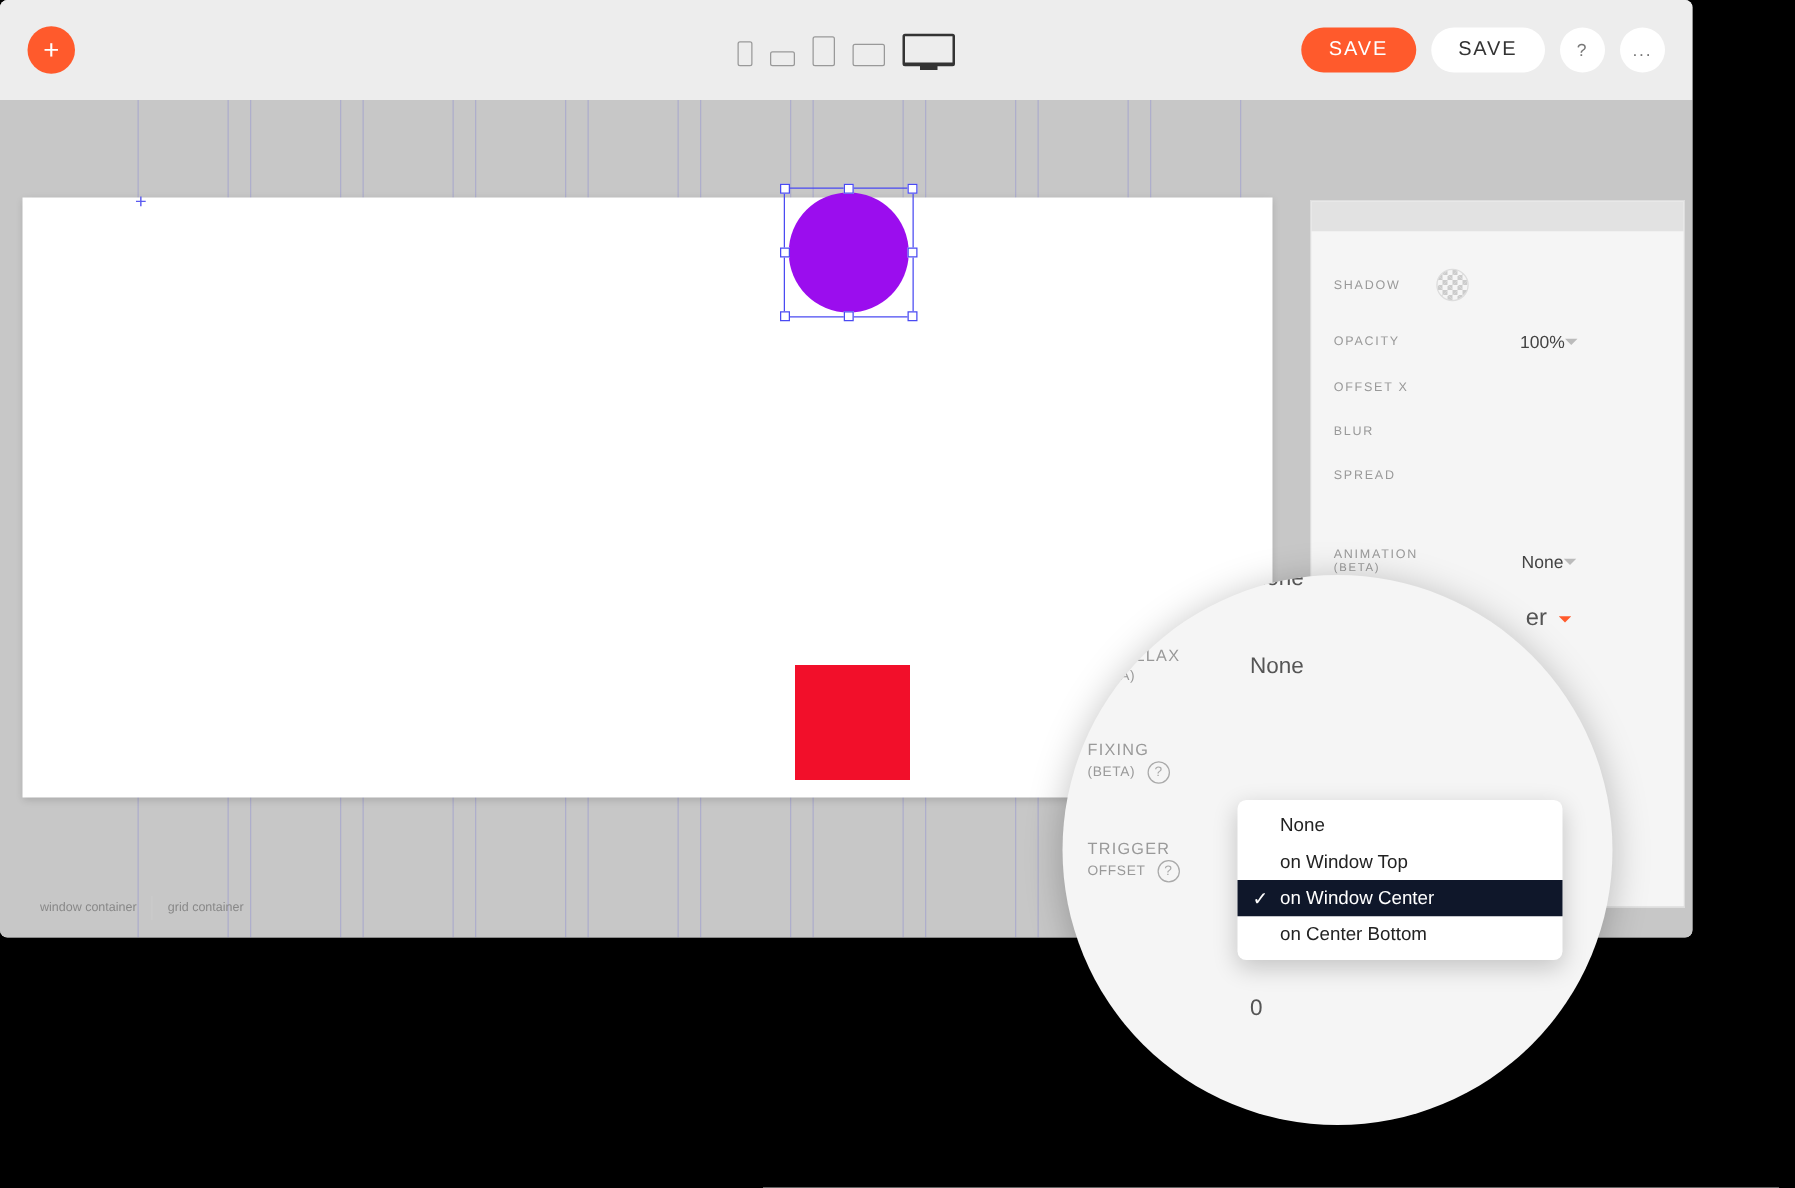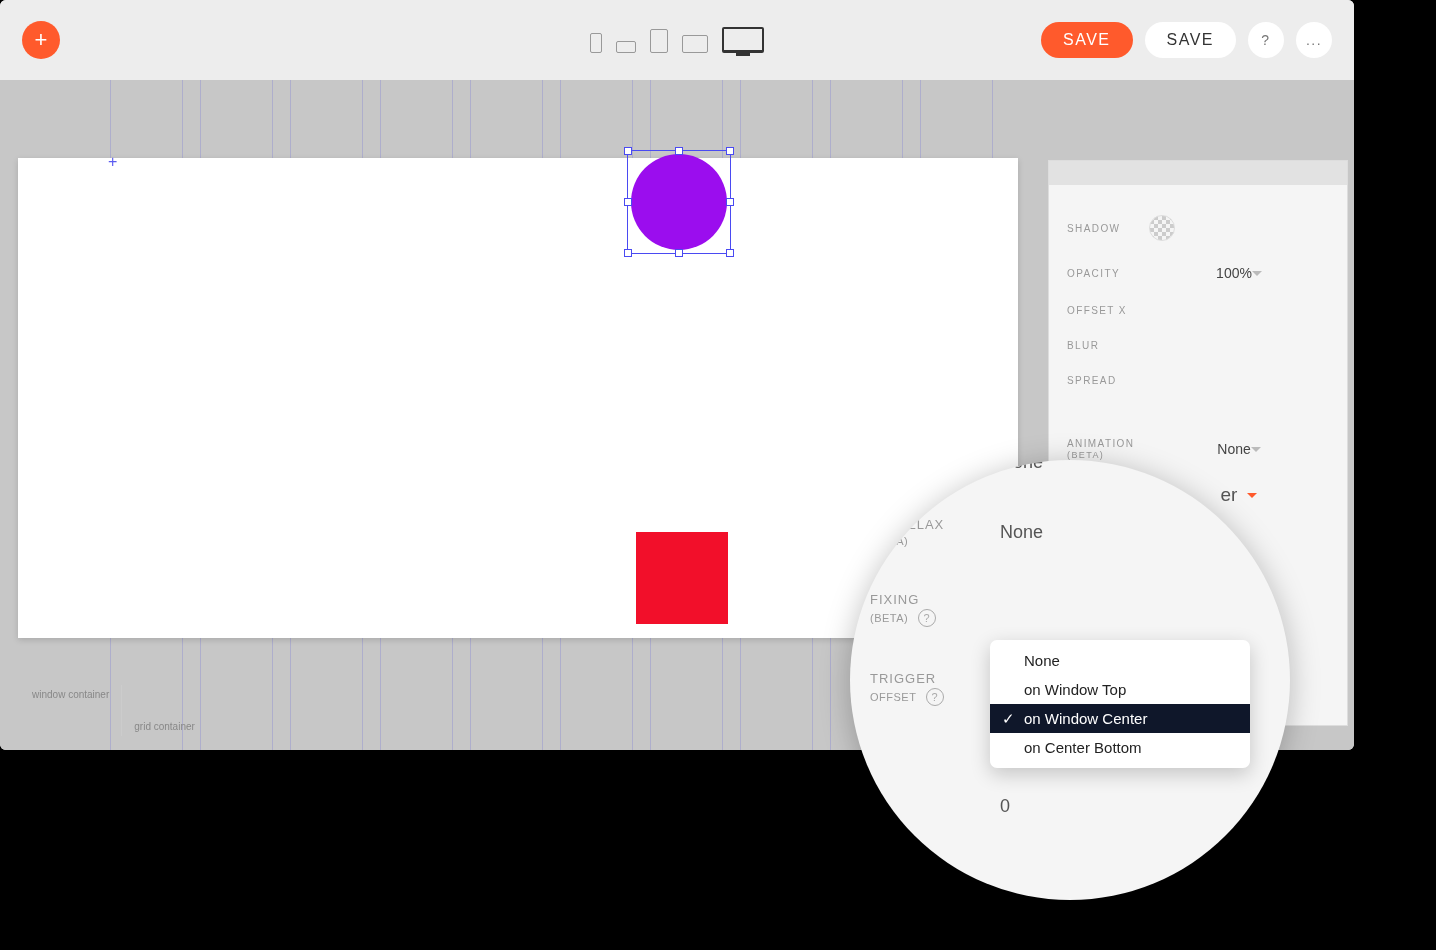--- a/index.html
+++ b/index.html
@@ -142,21 +142,21 @@
   display: flex;
   gap: 0;
   font-size: 10px;
   color: #888;
 }
 .crumb {
   padding: 4px 12px;
   border-right: 1px solid #ccc;
   cursor: pointer;
 }
-.crumb:last-child{border-right:none;margin-top:32px;}
+.crumb:last-child{border-right:none;}
 .side-panel {
   position: absolute;
   right: 6px; top: 80px;
   width: 300px;
   bottom: 24px;
   background: #f5f5f5;
   border: 1px solid #ddd;
   overflow: hidden;
 }
 .panel-header {

